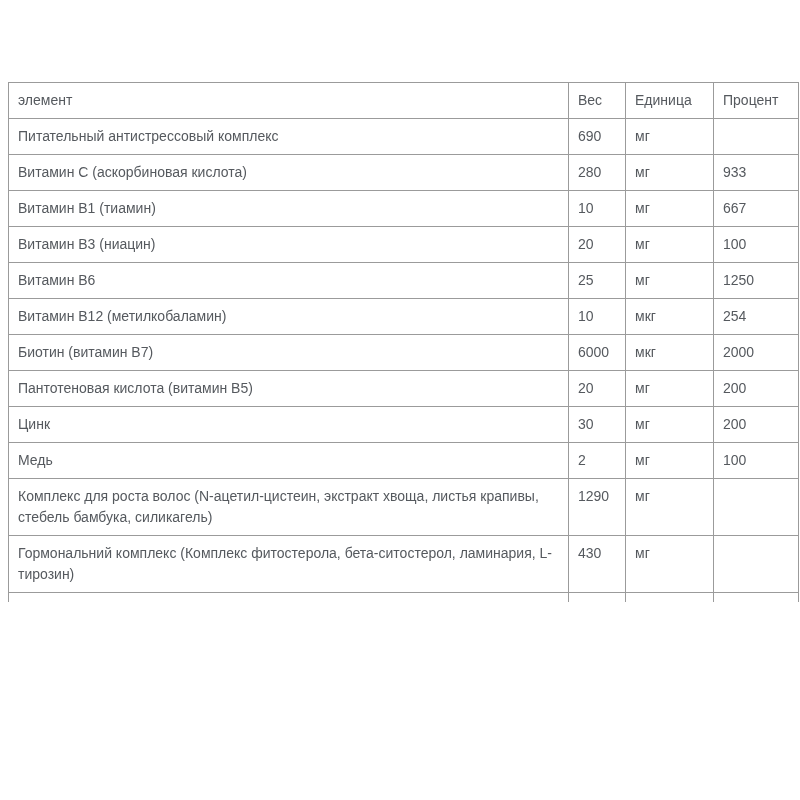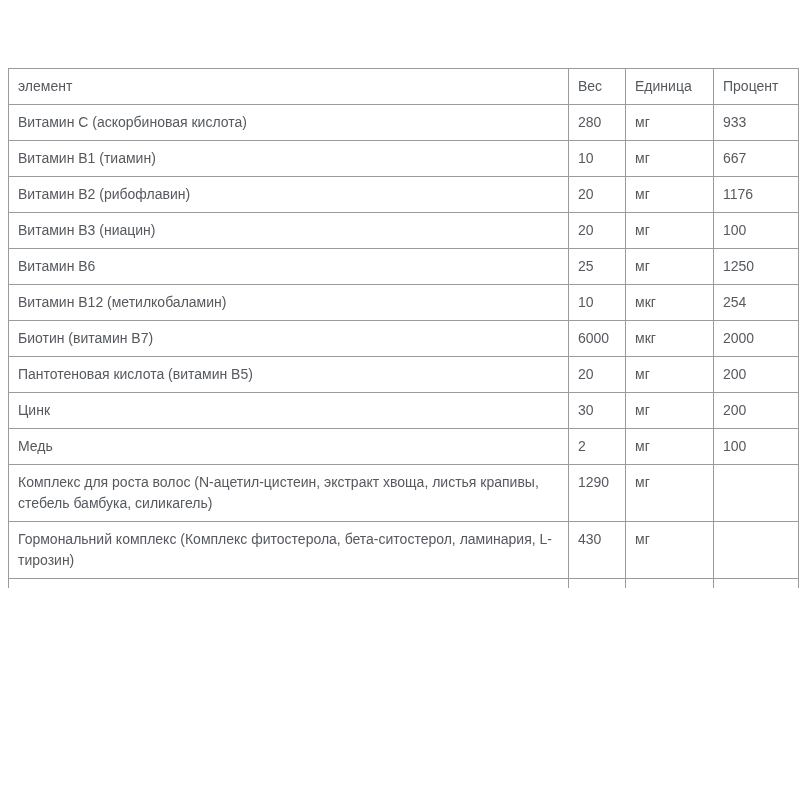--- a/index.html
+++ b/index.html
@@ -9,21 +9,21 @@
   }
   *{box-sizing:border-box;}
   html,body{
     margin:0;padding:0;
     width:800px;height:800px;
     background:var(--bg);
     font-family:"Liberation Sans","DejaVu Sans",sans-serif;
   }
   .table-wrap{
     position:absolute;
-    top:68px;left:8px;
+    top:82px;left:8px;
     width:791px;
   }
   table{
     border-collapse:collapse;
     table-layout:fixed;
     width:790px;
     color:var(--text);
     font-size:14px;
   }
   th,td{
@@ -56,36 +56,36 @@
       <tr>
         <th>элемент</th>
         <th>Вес</th>
         <th>Единица</th>
         <th>Процент</th>
       </tr>
     </thead>
     <tbody>
 
         <tr>
+    <td>Питательный антистрессовый комплекс</td>
+    <td>690</td>
+    <td>мг</td>
+    <td></td>
+  </tr>
+        <tr>
     <td>Витамин C (аскорбиновая кислота)</td>
     <td>280</td>
     <td>мг</td>
     <td>933</td>
   </tr>
         <tr>
     <td>Витамин B1 (тиамин)</td>
     <td>10</td>
     <td>мг</td>
     <td>667</td>
-  </tr>
-        <tr>
-    <td>Витамин B2 (рибофлавин)</td>
-    <td>20</td>
-    <td>мг</td>
-    <td>1176</td>
   </tr>
         <tr>
     <td>Витамин B3 (ниацин)</td>
     <td>20</td>
     <td>мг</td>
     <td>100</td>
   </tr>
         <tr>
     <td>Витамин B6</td>
     <td>25</td>

